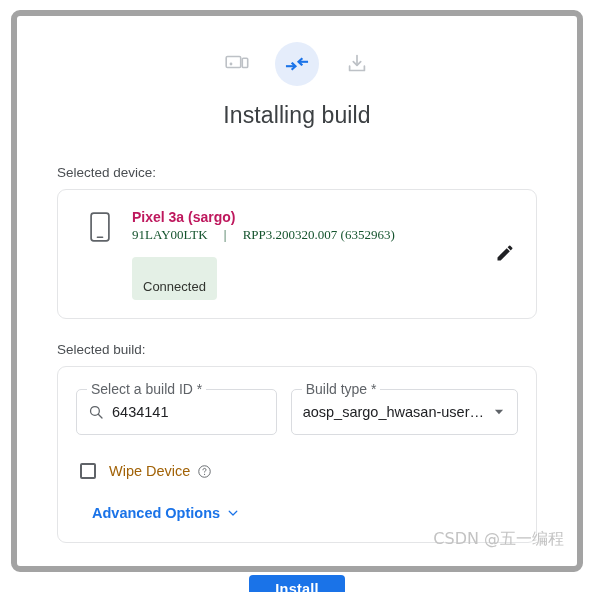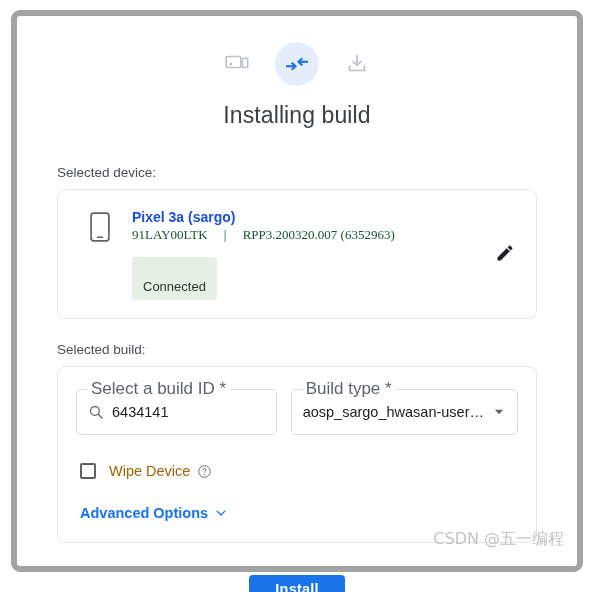--- a/index.html
+++ b/index.html
@@ -91,21 +91,21 @@
     justify-content: center;
     padding-top: 4px;
   }
   .device-text {
     flex: 1 1 auto;
     padding-left: 12px;
   }
   .device-name {
     font-size: 14px;
     font-weight: bold;
-    color: #1d4ed8;
+    color: #be185d;
     line-height: 18px;
   }
   .device-meta {
     font-size: 13px;
     color: #14532d;
     margin-top: 0;
     line-height: 18px;
     white-space: pre;
     font-family: Liberation Serif, serif;
   }
@@ -154,21 +154,21 @@
     align-items: center;
     padding: 0 11px;
     background: #fff;
   }
   .field-legend {
     position: absolute;
     top: -8px;
     left: 10px;
     background: #fff;
     padding: 0 4px;
-    font-size: 17px;
+    font-size: 14px;
     color: #5f6368;
     line-height: 14px;
     white-space: nowrap;
   }
   .field-value {
     font-size: 14.5px;
     color: #202124;
     overflow: hidden;
     white-space: nowrap;
     text-overflow: ellipsis;
@@ -212,21 +212,21 @@
     margin-left: 7px;
     display: flex;
     align-items: center;
     cursor: pointer;
   }
 
   
   .advanced {
     display: inline-flex;
     margin-top: 26px;
-    margin-left: 4px;
+    margin-left: 16px;
     cursor: pointer;
   }
   .advanced-text {
     font-size: 14.5px;
     color: #1a73e8;
     font-weight: bold;
   }
   .advanced-chevron {
     margin-left: 6px;
     display: flex;

